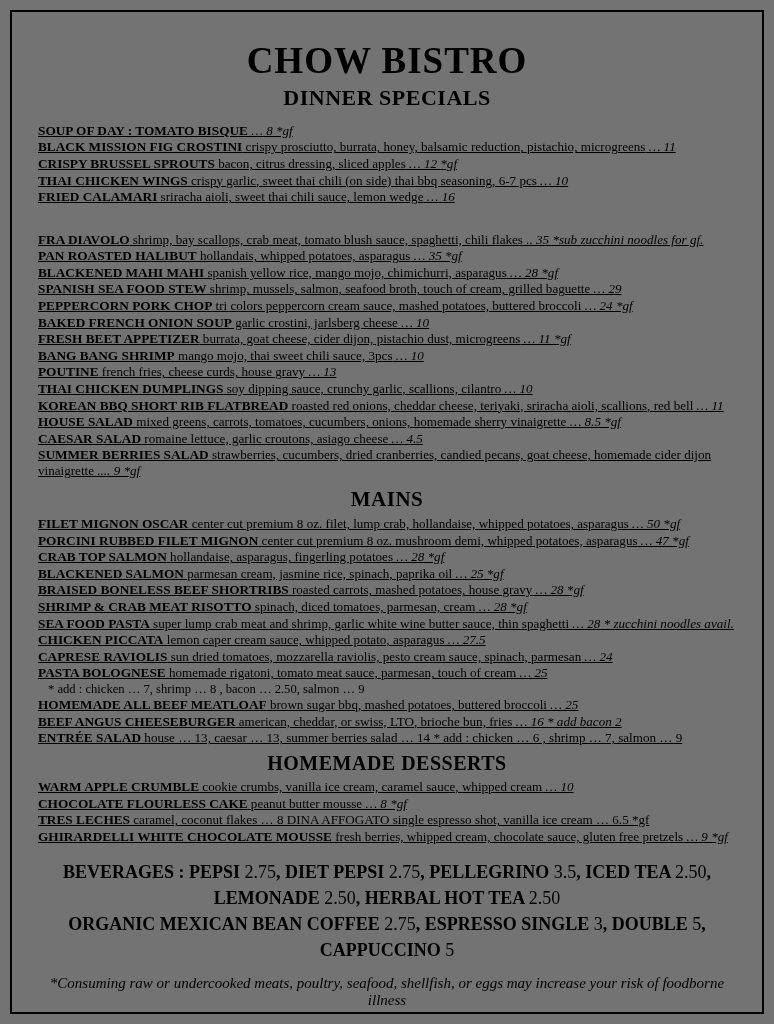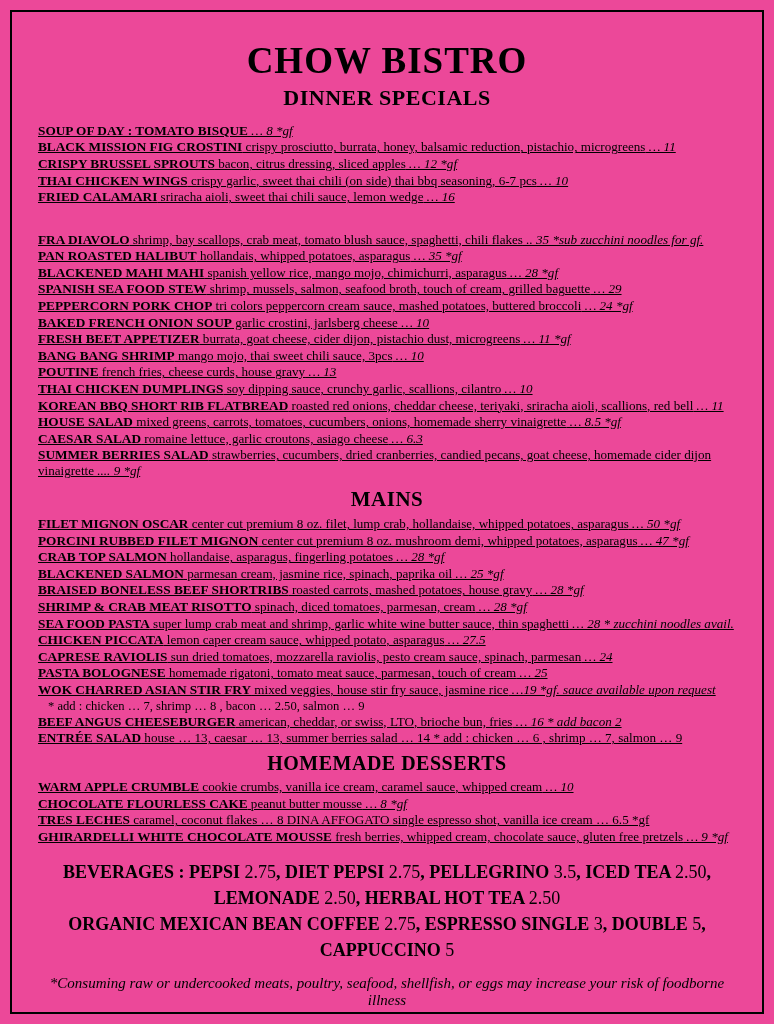--- a/index.html
+++ b/index.html
@@ -12,21 +12,21 @@
     height: 1024px;
     font-family: "Liberation Serif", serif;
     color: #000000;
   }
   .page {
     position: relative;
     width: 774px;
     height: 1024px;
     box-sizing: border-box;
     padding: 10px;
-    background: #ec4899;
+    background: #737373;
   }
   .border-outer {
     position: absolute;
     left: 10px;
     top: 10px;
     right: 10px;
     bottom: 10px;
     border: 2px solid #000;
   }
   .content {
@@ -147,40 +147,40 @@
       </ul>
 
     <ul class="items block" id="list-starters">
         <li><span class="nm">BAKED FRENCH ONION SOUP</span><span class="ds"> garlic crostini, jarlsberg cheese</span><span class="pr"> … 10</span></li>
         <li><span class="nm">FRESH BEET APPETIZER</span><span class="ds"> burrata, goat cheese, cider dijon, pistachio dust, microgreens</span><span class="pr"> … 11 *gf</span></li>
         <li><span class="nm">BANG BANG SHRIMP</span><span class="ds"> mango mojo, thai sweet chili sauce, 3pcs</span><span class="pr"> … 10</span></li>
         <li><span class="nm">POUTINE</span><span class="ds"> french fries, cheese curds, house gravy</span><span class="pr"> … 13</span></li>
         <li><span class="nm">THAI CHICKEN DUMPLINGS</span><span class="ds"> soy dipping sauce, crunchy garlic, scallions, cilantro</span><span class="pr"> … 10</span></li>
         <li><span class="nm">KOREAN BBQ SHORT RIB FLATBREAD</span><span class="ds"> roasted red onions, cheddar cheese, teriyaki, sriracha aioli, scallions, red bell</span><span class="pr"> …  11</span></li>
         <li><span class="nm">HOUSE SALAD</span><span class="ds"> mixed greens, carrots, tomatoes, cucumbers, onions, homemade sherry vinaigrette</span><span class="pr"> … 8.5 *gf</span></li>
-        <li><span class="nm">CAESAR SALAD</span><span class="ds"> romaine lettuce, garlic croutons, asiago cheese</span><span class="pr"> … 6.3</span></li>
+        <li><span class="nm">CAESAR SALAD</span><span class="ds"> romaine lettuce, garlic croutons, asiago cheese</span><span class="pr"> … 4.5</span></li>
         <li><span class="nm">SUMMER BERRIES SALAD</span><span class="ds"> strawberries, cucumbers, dried cranberries, candied pecans, goat cheese, homemade cider dijon vinaigrette</span><span class="pr"> .... 9 *gf</span></li>
       </ul>
 
     <div class="section-title">MAINS</div>
     <ul class="items block" id="list-mains">
         <li><span class="nm">FILET MIGNON OSCAR</span><span class="ds"> center cut premium 8 oz. filet, lump crab, hollandaise, whipped potatoes, asparagus</span><span class="pr"> … 50 *gf</span></li>
         <li><span class="nm">PORCINI RUBBED FILET MIGNON</span><span class="ds"> center cut premium 8 oz. mushroom demi, whipped potatoes, asparagus</span><span class="pr"> … 47 *gf</span></li>
         <li><span class="nm">CRAB TOP SALMON</span><span class="ds"> hollandaise, asparagus, fingerling potatoes</span><span class="pr"> … 28 *gf</span></li>
         <li><span class="nm">BLACKENED SALMON</span><span class="ds"> parmesan cream, jasmine rice, spinach, paprika oil</span><span class="pr"> … 25 *gf</span></li>
         <li><span class="nm">BRAISED BONELESS BEEF SHORTRIBS</span><span class="ds"> roasted carrots, mashed potatoes, house gravy</span><span class="pr"> … 28 *gf</span></li>
         <li><span class="nm">SHRIMP &amp; CRAB MEAT RISOTTO</span><span class="ds"> spinach, diced tomatoes, parmesan, cream</span><span class="pr"> … 28  *gf</span></li>
         <li><span class="nm">SEA FOOD PASTA</span><span class="ds"> super lump crab meat and shrimp, garlic white wine butter sauce, thin spaghetti</span><span class="pr"> … 28 * zucchini noodles avail.</span></li>
         <li><span class="nm">CHICKEN PICCATA</span><span class="ds"> lemon caper cream sauce, whipped potato, asparagus</span><span class="pr"> … 27.5</span></li>
         <li><span class="nm">CAPRESE RAVIOLIS</span><span class="ds"> sun dried tomatoes, mozzarella raviolis, pesto cream sauce, spinach, parmesan</span><span class="pr"> … 24</span></li>
         <li><span class="nm">PASTA BOLOGNESE</span><span class="ds"> homemade rigatoni, tomato meat sauce, parmesan, touch of cream</span><span class="pr"> … 25</span></li>
-        <li><span class="nm">WOK CHARRED ASIAN STIR FRY</span><span class="ds"> mixed veggies, house stir fry sauce, jasmine rice</span><span class="pr"> …19 *gf. sauce available upon request</span></li>
       </ul>
     <div class="addon indent">* add : chicken … 7, shrimp … 8 , bacon … 2.50, salmon … 9</div>
     <ul class="items block" id="list-mains_cont">
+        <li><span class="nm">HOMEMADE ALL BEEF MEATLOAF</span><span class="ds"> brown sugar bbq, mashed potatoes, buttered broccoli</span><span class="pr"> … 25</span></li>
         <li><span class="nm">BEEF ANGUS CHEESEBURGER</span><span class="ds"> american, cheddar, or swiss, LTO, brioche bun, fries</span><span class="pr"> … 16 * add bacon 2</span></li>
         <li><span class="nm">ENTRÉE SALAD</span><span class="ds"> house … 13, caesar … 13, summer berries salad … 14     * add :  chicken … 6 , shrimp … 7, salmon … 9</span></li>
       </ul>
 
     <div class="section-title desserts">HOMEMADE DESSERTS</div>
     <ul class="items block indent" id="list-desserts">
         <li><span class="nm">WARM APPLE CRUMBLE</span><span class="ds"> cookie crumbs, vanilla ice cream, caramel sauce, whipped cream</span><span class="pr"> … 10</span></li>
         <li><span class="nm">CHOCOLATE FLOURLESS CAKE</span><span class="ds"> peanut butter mousse</span><span class="pr"> … 8  *gf</span></li>
         <li><span class="nm">TRES LECHES</span><span class="ds"> caramel, coconut flakes … 8                DINA AFFOGATO  single espresso shot, vanilla ice cream … 6.5 *gf</span></li>
         <li><span class="nm">GHIRARDELLI WHITE CHOCOLATE MOUSSE</span><span class="ds"> fresh berries, whipped cream, chocolate sauce, gluten free pretzels</span><span class="pr"> … 9 *gf</span></li>

